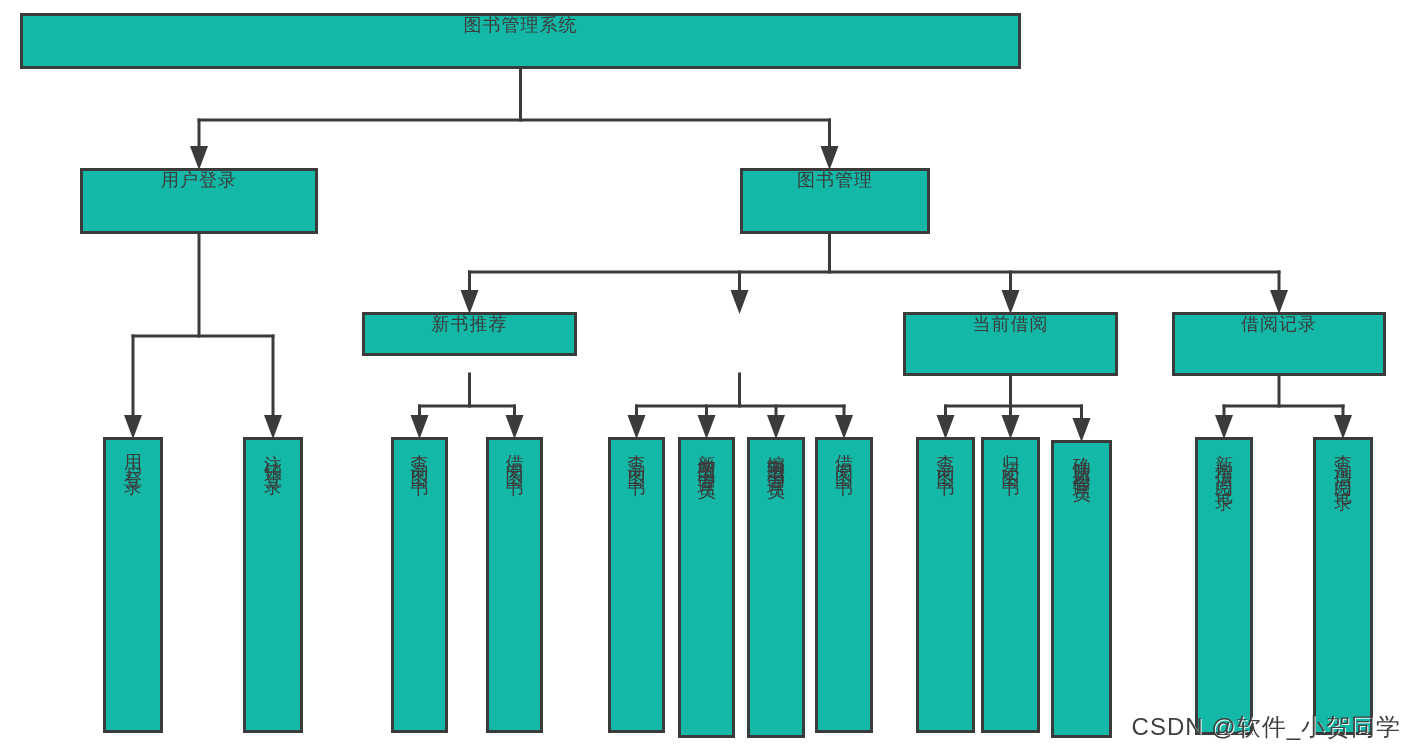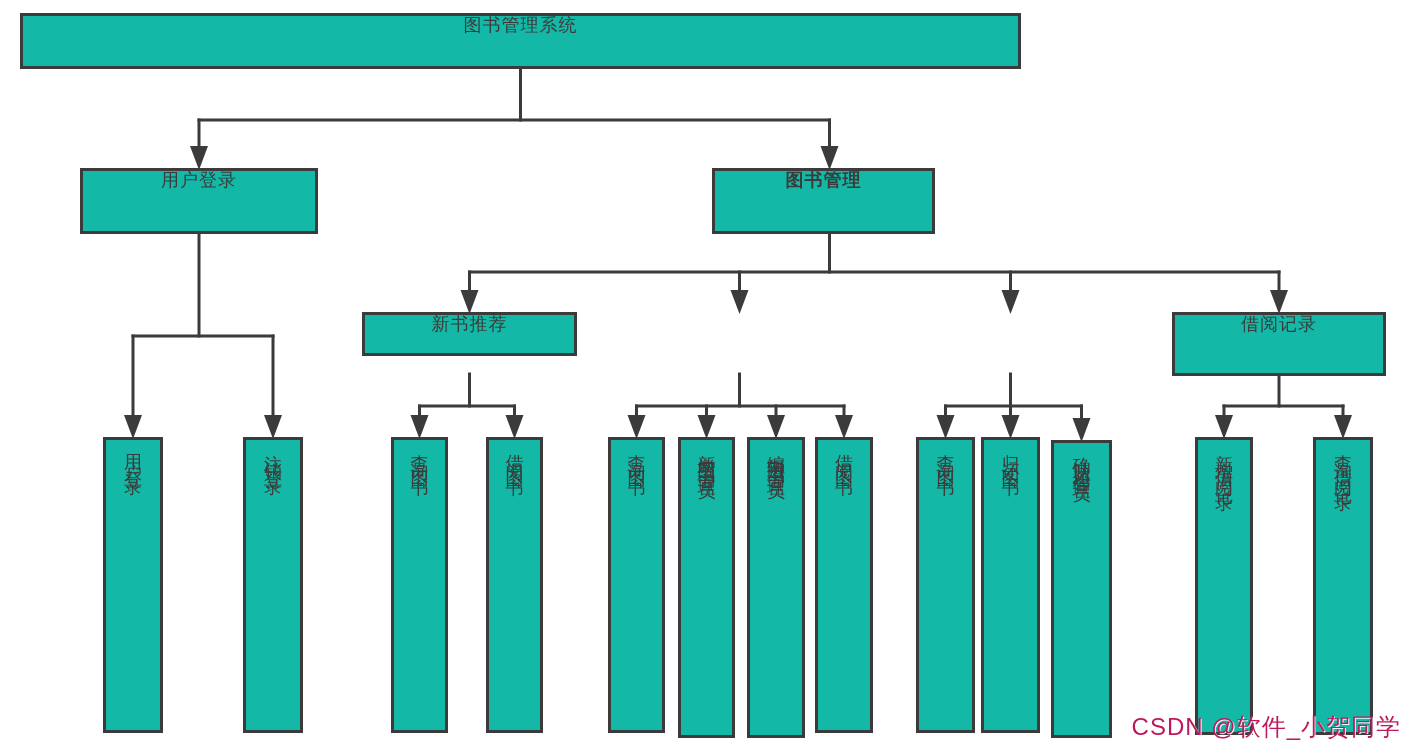--- a/index.html
+++ b/index.html
@@ -45,21 +45,21 @@
     line-height: 1;
   }
   .node.vertical.tight span {
     letter-spacing: 4px;
   }
   #watermark {
     position: absolute;
     right: 4px;
     bottom: 4px;
     font-size: 24px;
-    color: #be185d;
+    color: #404040;
     letter-spacing: 1px;
     text-shadow: 1px 1px 0 rgba(255,255,255,0.9);
     z-index: 3;
     white-space: nowrap;
   }
 </style>
 </head>
 <body>
 
 <div id="stage">
@@ -117,25 +117,28 @@
       <line x1="1343" y1="406" x2="1343" y2="419" stroke="#3b3b3b" stroke-width="3" stroke-linecap="square"></line>
       <polygon points="1334,415 1352,415 1343,439" fill="#3b3b3b"></polygon>
     </svg>
   <div id="watermark">CSDN @软件_小贺同学</div>
 <div class="node" style="left: 20px; top: 13px; width: 1001px; height: 56px;">
       <span>图书管理系统</span>
     </div>
     <div class="node" style="left: 80px; top: 168px; width: 238px; height: 66px;">
       <span>用户登录</span>
     </div>
-    <div class="node" style="left: 712px; top: 168px; width: 223px; height: 66px; font-weight: bold;">
+    <div class="node" style="left: 740px; top: 168px; width: 190px; height: 66px;">
       <span>图书管理</span>
     </div>
     <div class="node" style="left: 362px; top: 312px; width: 215px; height: 44px;">
       <span>新书推荐</span>
+    </div>
+    <div class="node" style="left: 903px; top: 312px; width: 215px; height: 64px;">
+      <span>当前借阅</span>
     </div>
     <div class="node" style="left: 1172px; top: 312px; width: 214px; height: 64px;">
       <span>借阅记录</span>
     </div>
     <div class="node vertical" style="left: 103px; top: 437px; width: 60px; height: 296px;">
       <span>用户登录</span>
     </div>
     <div class="node vertical" style="left: 243px; top: 437px; width: 60px; height: 296px;">
       <span>注销登录</span>
     </div>

